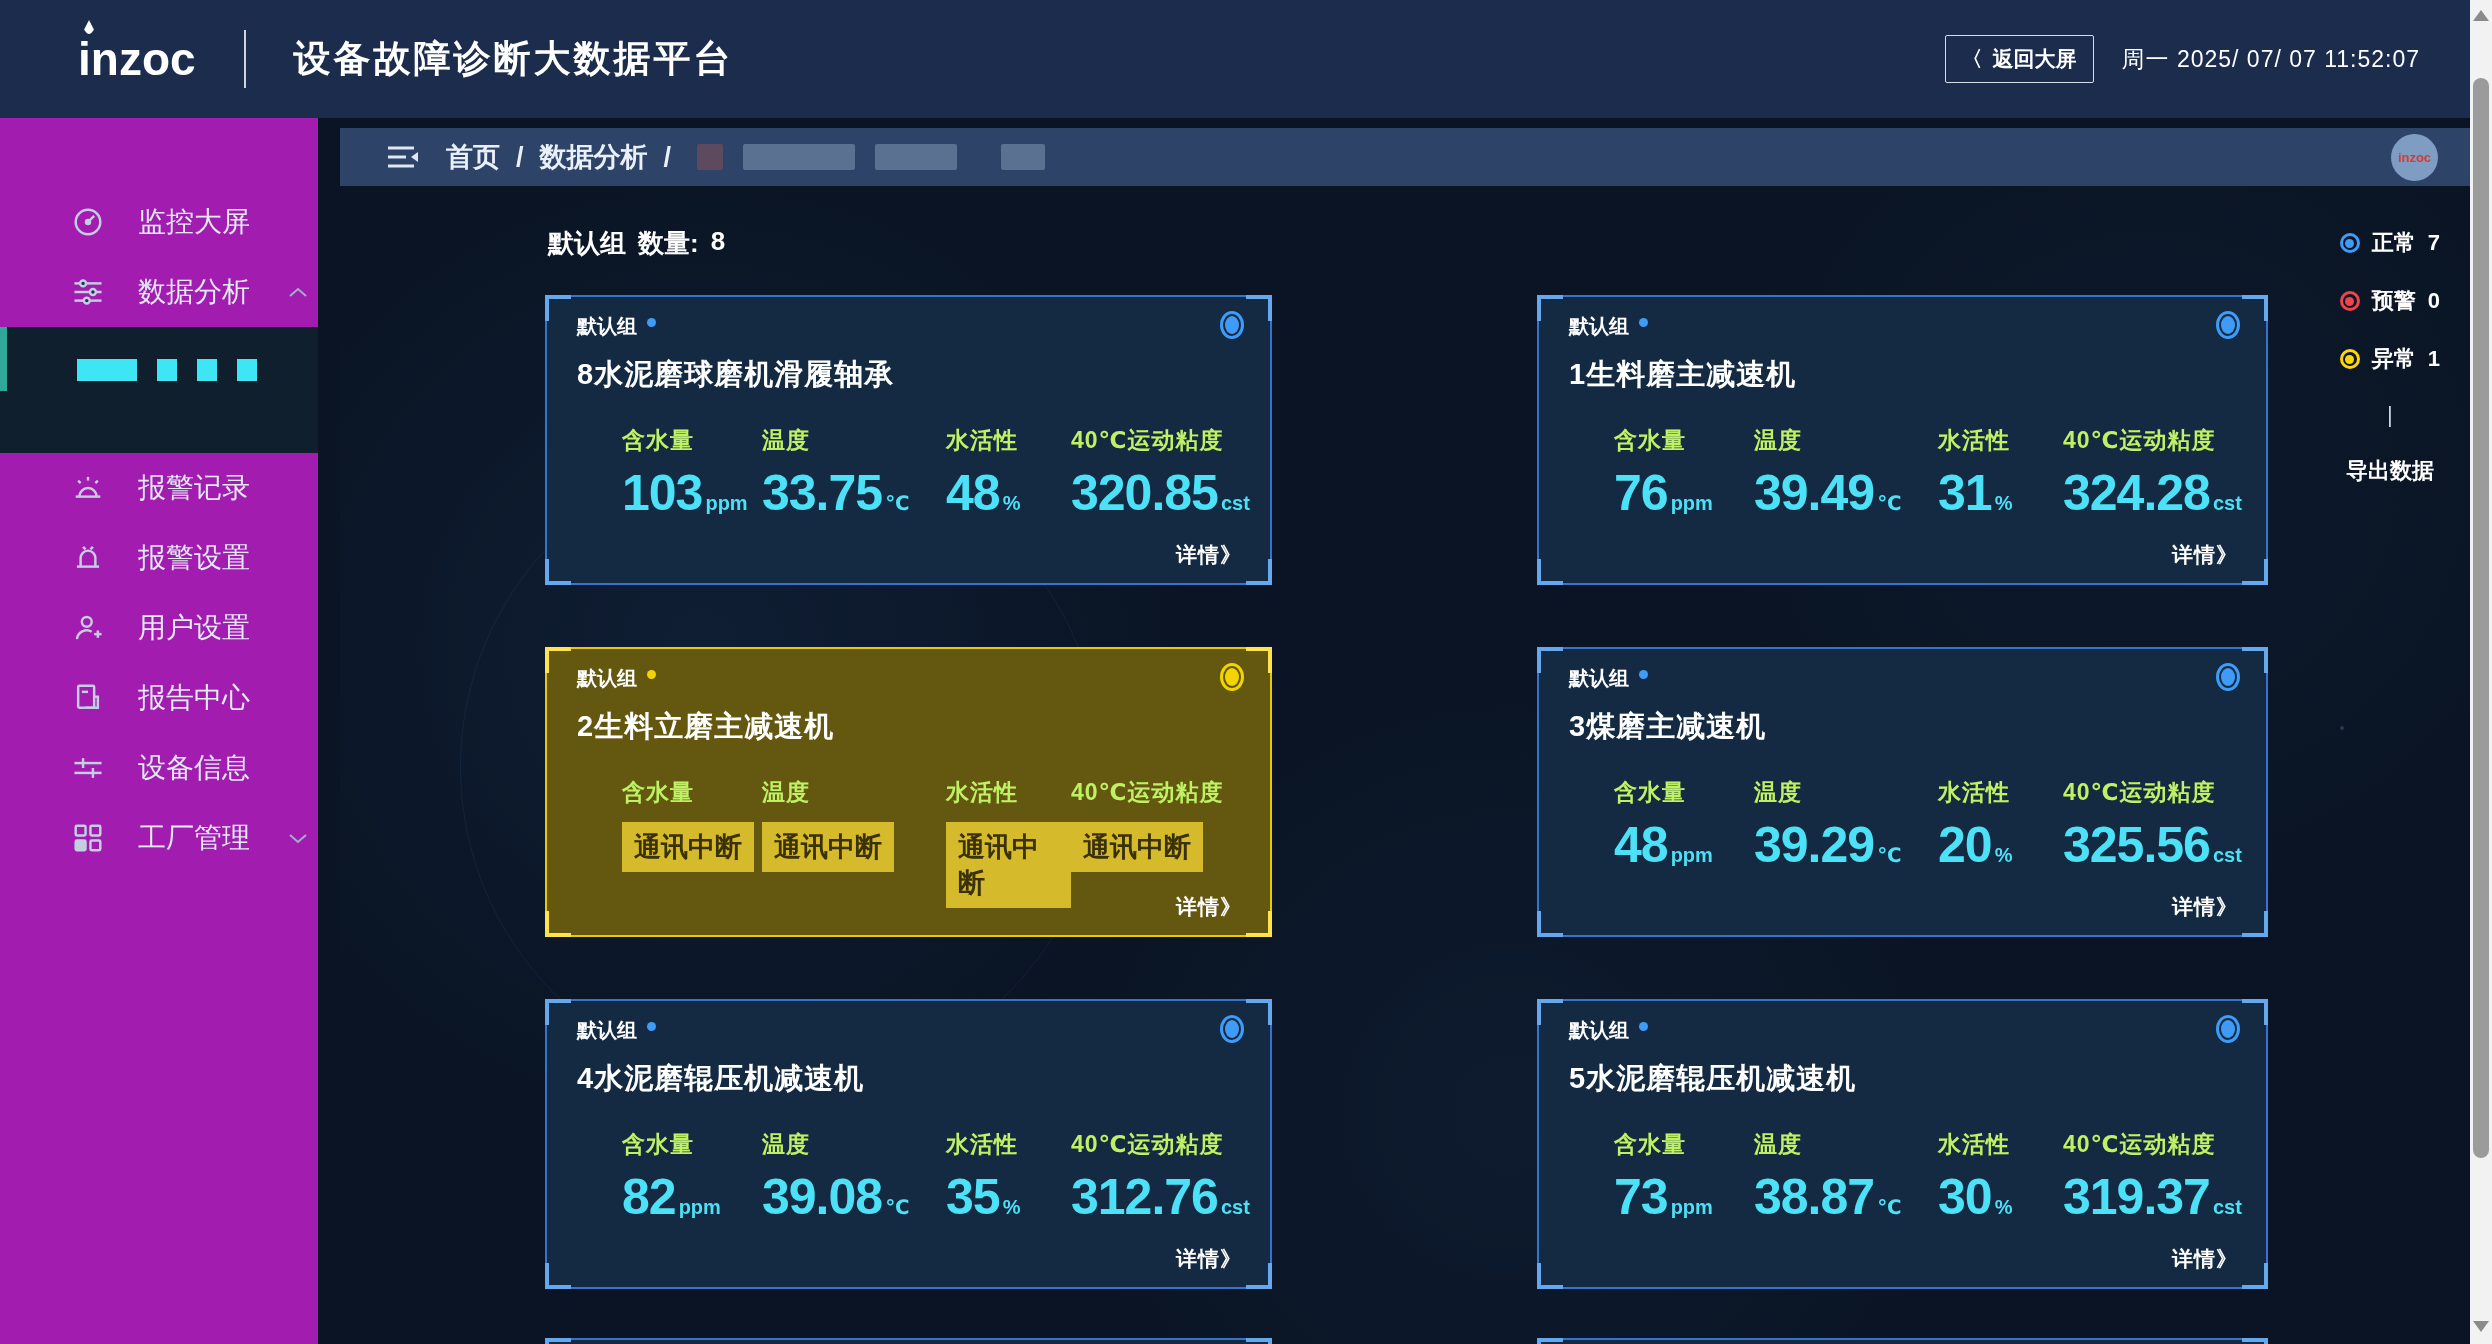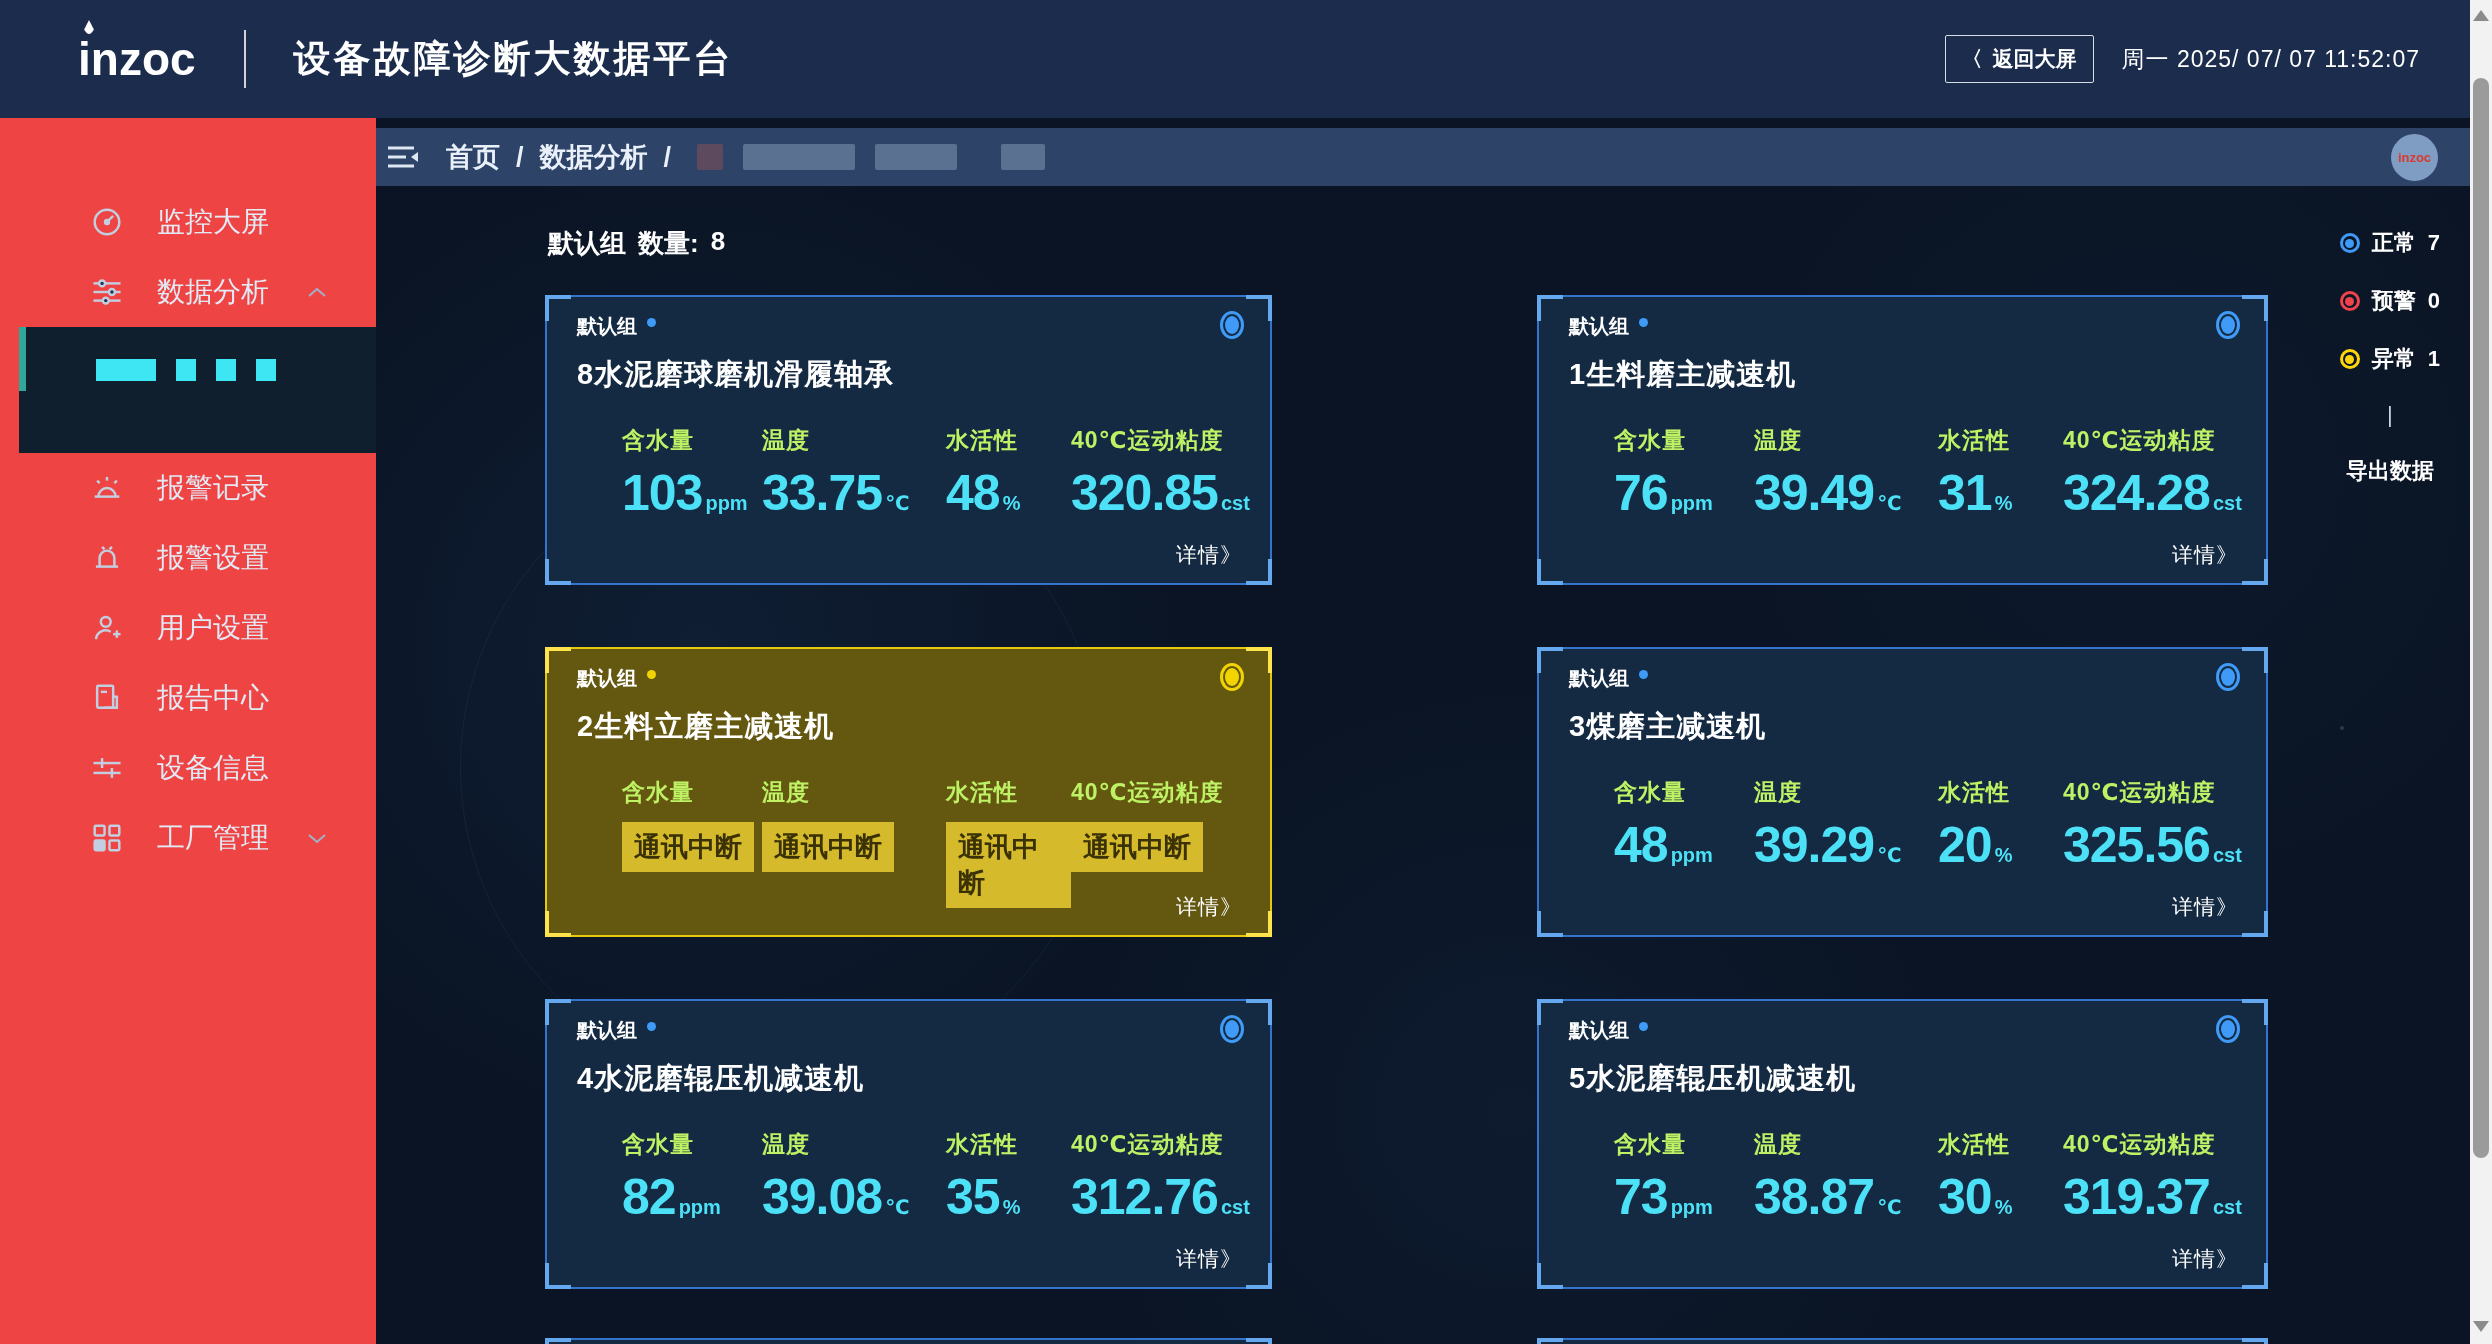--- a/index.html
+++ b/index.html
@@ -31,22 +31,22 @@
   .header-spacer { flex:1; }
   .back-btn {
     display:flex; align-items:center; gap:10px;
     border:1px solid #d7dee8; color:#fff; font-size:21px; font-weight:600;
     padding:9px 16px; border-radius:2px; margin-right:28px; cursor:pointer; background:transparent;
   }
   .datetime { font-size:23px; color:#fff; margin-right:72px; letter-spacing:1px; white-space:nowrap; }
 
   
   .sidebar {
-    position:absolute; top:118px; left:0; width:376px; bottom:0;
-    background:#ef4444; z-index:4; padding-top:69px;padding-left:19px;
+    position:absolute; top:118px; left:0; width:318px; bottom:0;
+    background:#a21caf; z-index:4; padding-top:69px;
   }
   .side-item {
     height:70px; display:flex; align-items:center; padding-left:72px;
     color:#e2eaf5; font-size:28px; cursor:pointer;
   }
   .side-item .s-icon { width:32px; height:32px; margin-right:34px; color:#c2cfe0; flex:none; }
   .side-item svg { display:block; }
   .chev { margin-left:38px; color:#9fb2cb; }
   .submenu {
     height:126px; background:#0f1f2e; position:relative; cursor:pointer;
@@ -132,21 +132,21 @@
     position:absolute; right:26px; top:14px; width:24px; height:28px;
     border:3px solid var(--status); border-radius:50%;
   }
   .ring::after { content:""; position:absolute; inset:2px; border-radius:50%; background:var(--status); }
   .card-title { position:absolute; left:30px; top:58px; font-size:29px; font-weight:700; color:#fff; letter-spacing:1px; }
   .metrics { position:absolute; left:75px; top:128px; right:16px; display:grid; grid-template-columns:140px 184px 125px auto; }
   .m-label { font-size:23px; font-weight:700; color:#bef264; margin-bottom:12px; letter-spacing:1px; }
   .m-value { font-size:50px; font-weight:700; color:#4ce1f7; line-height:1; letter-spacing:-1px; white-space:nowrap; }
   .m-value .unit { font-size:20px; letter-spacing:0; margin-left:3px; }
   .chip { display:inline-block; background:#d5ba2c; color:#3a3105; font-size:27px; font-weight:700; padding:7px 12px; margin-top:2px; }
-  .card-detail { position:absolute; right:28px; bottom:14px; font-size:21px; font-weight:400; color:#fff; cursor:pointer; letter-spacing:1px;margin-left:13px; }
+  .card-detail { position:absolute; right:28px; bottom:14px; font-size:21px; font-weight:700; color:#fff; cursor:pointer; letter-spacing:1px;margin-left:13px; }
   .card-stub { position:absolute; height:40px; background:#132a42; border:2px solid #3474cc; }
   .card-stub::before { content:""; position:absolute; inset:-2px; pointer-events:none;
       background:
         linear-gradient(#66a8ee,#66a8ee) left top/26px 4px no-repeat,
         linear-gradient(#66a8ee,#66a8ee) left top/4px 26px no-repeat,
         linear-gradient(#66a8ee,#66a8ee) right top/26px 4px no-repeat,
         linear-gradient(#66a8ee,#66a8ee) right top/4px 26px no-repeat; }
 
   
   .scrollbar { position:absolute; right:0; top:0; width:22px; height:1344px; background:#f2f2f2; z-index:9; }

